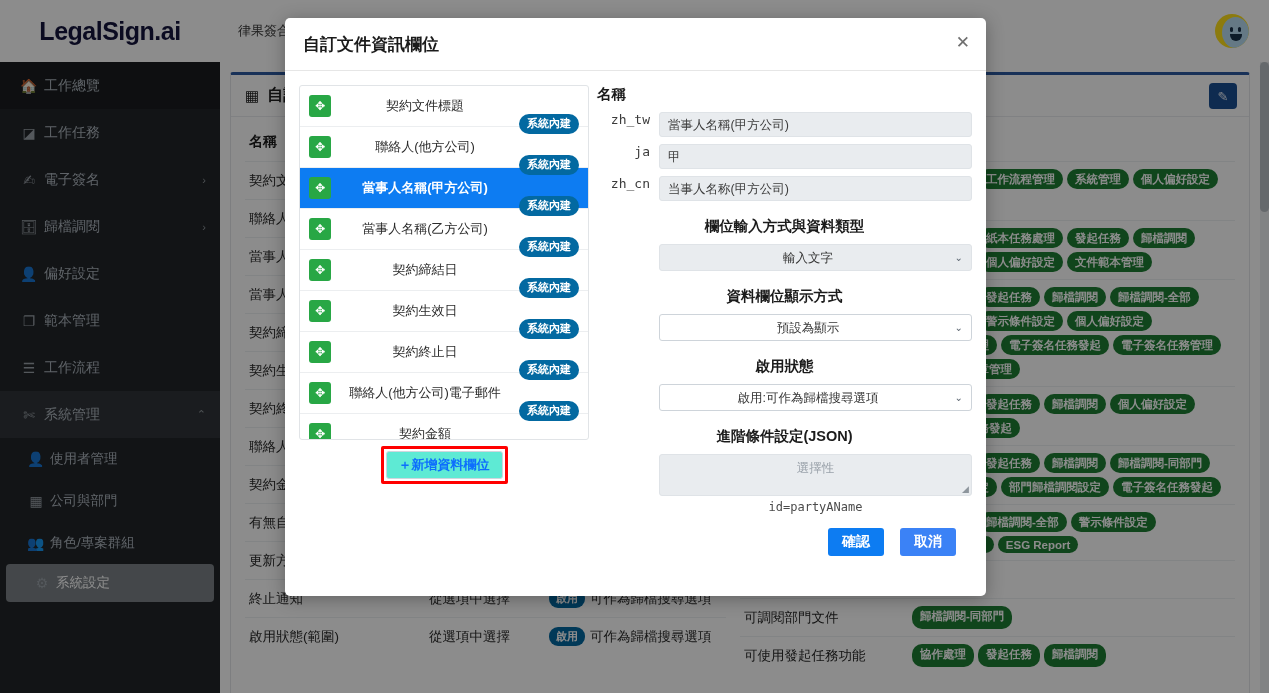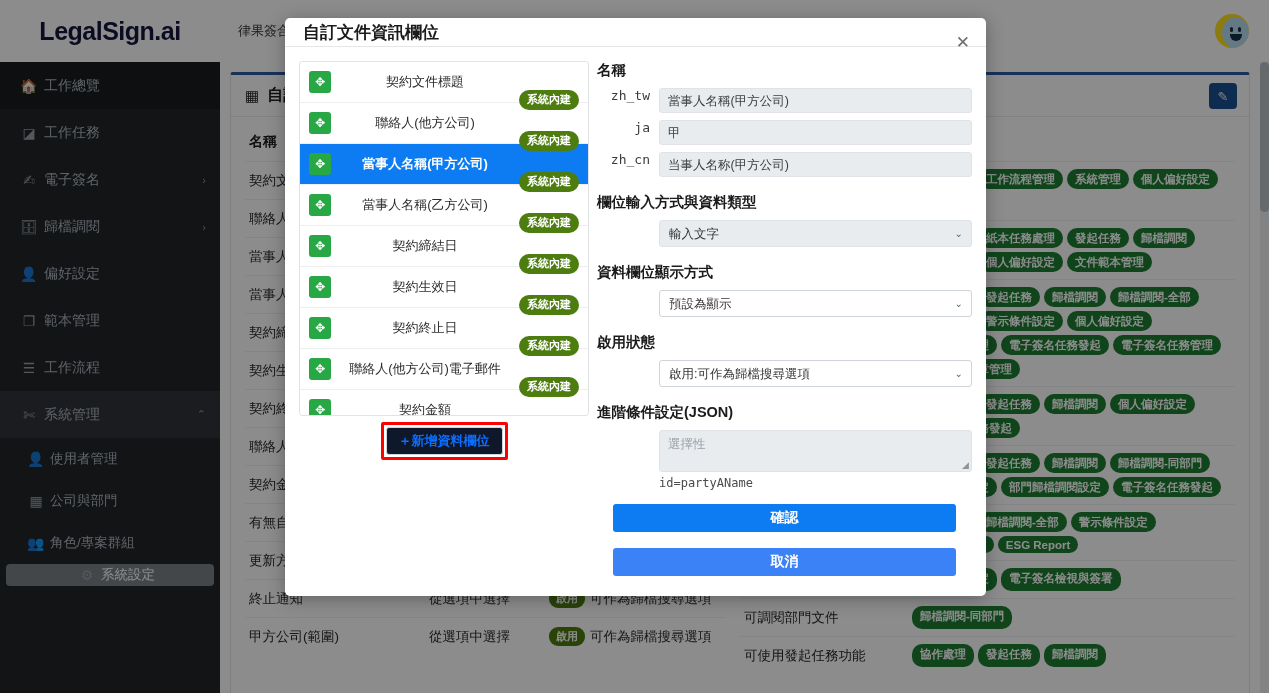--- a/index.html
+++ b/index.html
@@ -70,21 +70,21 @@
   }
   .nav-label { flex: 1; }
   .nav-caret { font-size: 11px; color: #8d9498; }
   .nav-sub {
     display: flex; align-items: center;
     height: 42px; padding: 0 14px 0 22px;
     font-size: 13.5px; color: #adb5bd; cursor: pointer;
   }
   .nav-sub.selected {
     background: #7c8287; color: #fff;
-    margin: 0 6px; border-radius: 4px; height: 22px; justify-content: center;
+    margin: 0 6px; border-radius: 4px; height: 38px;
   }
   .nav-sub .nav-ico { width: 28px; }
 
   
   .main {
     position: absolute; top: 62px; left: 220px;
     width: 1049px; height: 631px;
     background: #ffffff;
     overflow: hidden;
   }
@@ -120,21 +120,21 @@
   .row {
     display: flex; align-items: center;
     min-height: 38px; border-top: 1px solid #edf0f2;
     font-size: 13.5px; color: #2a2a2a;
     padding: 5px 4px;
   }
   .row .c1 { width: 180px; }
   .row .c2 { width: 120px; }
   .row .c3 { flex: 1; display:flex; align-items:center; gap:5px; flex-wrap: wrap;}
   .pill-on {
-    background: #4d7c0f; color: #fff;
+    background: #0369a1; color: #fff;
     border-radius: 9px; font-size: 11px;
     padding: 2px 7px; font-weight: bold;
   }
   .perm-row {
     display:flex; border-top: 1px solid #edf0f2;
     padding: 7px 4px; font-size: 13.5px; color:#2a2a2a;
     min-height: 38px;
   }
   .perm-row .pl { width: 168px; flex: none; padding-top: 3px;}
   .perm-row .pr { flex: 1; display:flex; flex-wrap: wrap; gap: 4px; }
@@ -191,31 +191,31 @@
     width: 22px; height: 22px; border-radius: 3px;
     background: #28a745; color: #fff;
     display:flex; align-items:center; justify-content:center;
     font-size: 12px; flex: none; cursor: move;
   }
   .fi-name {
     flex: 1; text-align: center; font-size: 13px; color: #2b2b2b;
     padding: 0 4px; white-space: nowrap;
   }
   .sys-badge {
-    background: #4d7c0f; color: #fff; font-weight: bold;
+    background: #0369a1; color: #fff; font-weight: bold;
     font-size: 11px; border-radius: 10px; padding: 2.5px 8px;
     flex: none;
     margin-top: 35px;
   }
   .add-wrap { display: flex; justify-content: center; margin-top: 6px; }
   .add-btn-outline {
     border: 3px solid #ff0000; padding: 2px; border-radius: 2px;
   }
   .add-btn {
-    border: 1px solid #cfd6dd; background: #0f172a;
+    border: 1px solid #cfd6dd; background: #5eead4;
     color: #0d6efd; font-size: 13px; font-weight: bold;
     padding: 4px 12px; border-radius: 3px; cursor: pointer;
   }
 
   
   .mr { flex: 1; padding-left: 8px; }
   .form-label {
     font-size: 14.5px; font-weight: bold; color: #1b1b1b;
     margin-bottom: 8px;
   }
@@ -224,21 +224,21 @@
     width: 62px; text-align: right; padding-right: 9px;
     font-size: 13px; color: #3b3b3b;
     font-family: "DejaVu Sans Mono", "Liberation Mono", monospace;
   }
   .ro-input {
     flex: 1; height: 25px; line-height: 25px;
     background: #e9ecef; border: 1px solid #dfe3e7;
     border-radius: 3px; font-size: 12.5px; color: #3c3c3c;
     padding: 0 8px; white-space: nowrap; overflow: hidden;
   }
-  .sec { margin-top: 16px; }
+  .sec { margin-top: 16px; text-align: center; }
   .sel-wrap { padding-left: 62px; margin-top: 7px; }
   .sel {
     position: relative;
     height: 27px; line-height: 26px;
     background: #e9ecef; border: 1px solid #dfe3e7;
     border-radius: 3px; font-size: 12.5px; color: #353535;
     padding: 0 24px 0 9px; cursor: pointer;
   }
   .sel.white { background: #fff; border-color: #ced4da; }
   .sel .chev {
@@ -258,21 +258,20 @@
     font-size: 9px; color: #8d959c;
   }
   .hint {
     padding-left: 62px; margin-top: 4px;
     font-size: 12px; color: #4b4b4b;
     font-family: "DejaVu Sans Mono", "Liberation Mono", monospace;
   }
   .modal-actions {
     display: flex; justify-content: flex-end; gap: 16px;
     padding: 14px 16px 0 16px;
-    flex-direction: column;
   }
   .btn {
     font-size: 14px; font-weight: bold;
     padding: 5px 14px; border-radius: 3px;
     border: none; cursor: pointer; color: #fff;
   }
   .btn-ok { background: #0d7cf2; }
   .btn-cancel { background: #3b82f6; }
   .modal-foot { height: 36px; }
 
@@ -457,21 +456,21 @@
             </div>
             <div class="row">
               <div class="c1">終止通知</div>
               <div class="c2">從選項中選擇</div>
               <div class="c3">
                 <span class="pill-on">啟用</span>
                 <span>可作為歸檔搜尋選項</span>
               </div>
             </div>
             <div class="row">
-              <div class="c1">甲方公司(範圍)</div>
+              <div class="c1">啟用狀態(範圍)</div>
               <div class="c2">從選項中選擇</div>
               <div class="c3">
                 <span class="pill-on">啟用</span>
                 <span>可作為歸檔搜尋選項</span>
               </div>
             </div>
           </div>
       </div>
       <div class="pane-right">
         <div class="col-head">可執行功能</div>
@@ -541,24 +540,20 @@
               <div class="pr">
                 <span class="gbadge">歸檔調閱</span>
                 <span class="gbadge">歸檔調閱-全部</span>
                 <span class="gbadge">警示條件設定</span>
                 <span class="gbadge">Audit report</span>
                 <span class="gbadge">ESG Report</span>
               </div>
             </div>
             <div class="perm-row">
               <div class="pl">可使用個人設定</div>
-              <div class="pr">
-                <span class="gbadge">個人偏好設定</span>
-                <span class="gbadge">電子簽名檢視與簽署</span>
-              </div>
             </div>
             <div class="perm-row">
               <div class="pl">可調閱部門文件</div>
               <div class="pr">
                 <span class="gbadge">歸檔調閱-同部門</span>
               </div>
             </div>
             <div class="perm-row">
               <div class="pl">可使用發起任務功能</div>
               <div class="pr">

